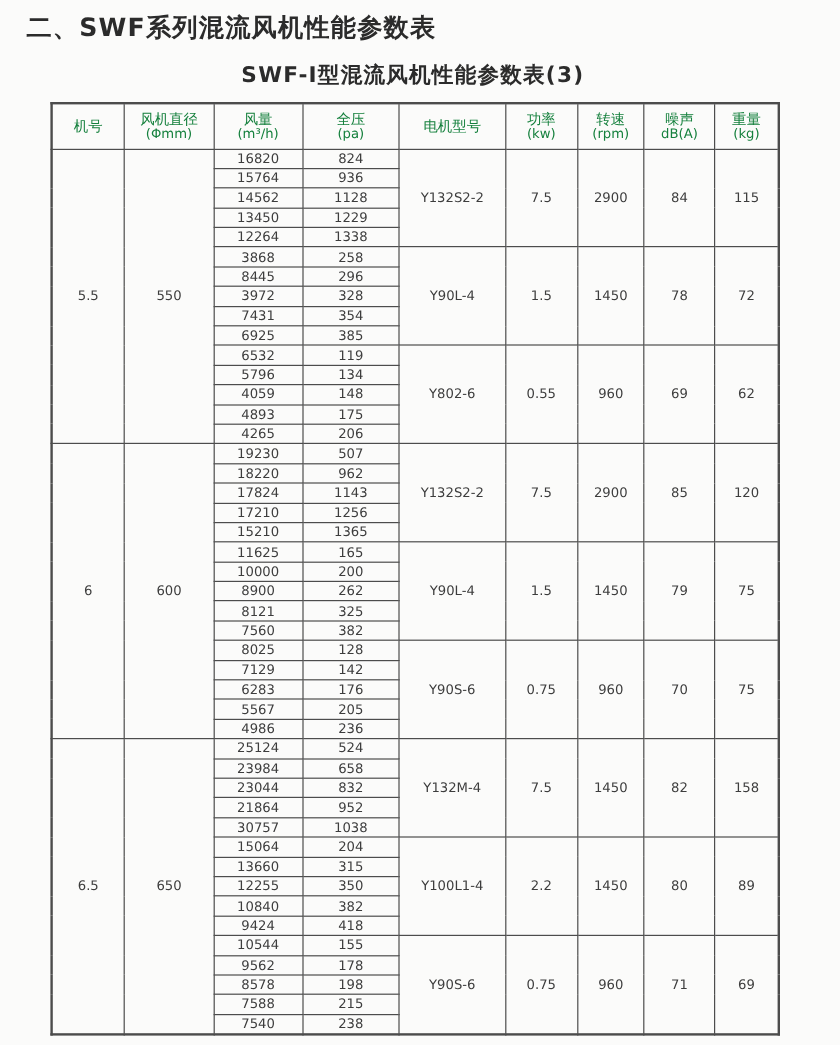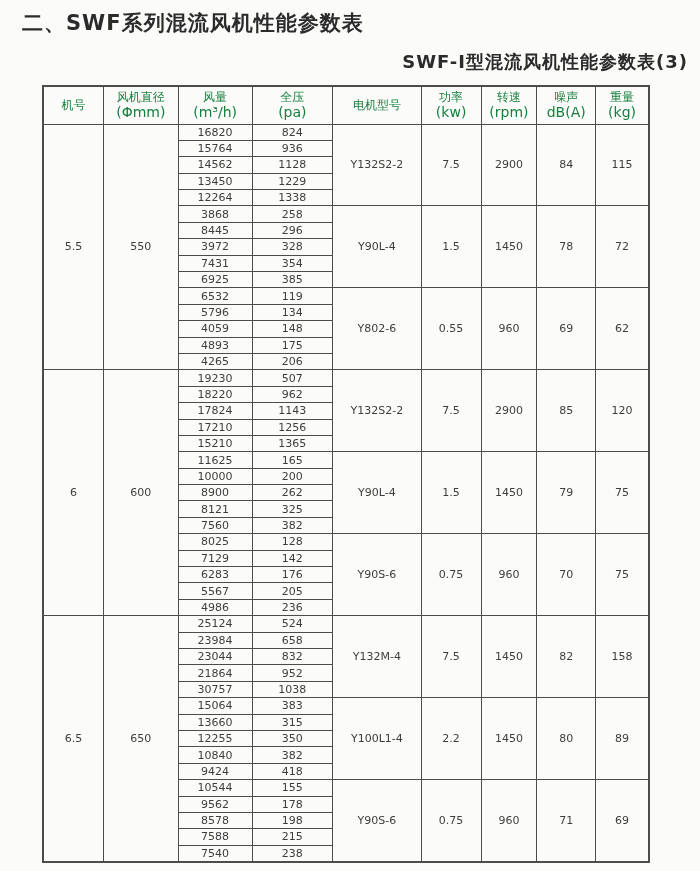--- a/index.html
+++ b/index.html
@@ -26,21 +26,21 @@
     margin: 0;
     padding: 9px 0 0 22px;
     letter-spacing: 1px;
   }
   .sub-title {
     font-size: 18px;
     font-weight: bold;
     color: #2b2b2b;
     margin: 0;
     padding: 13px 12px 0 0;
-    text-align: right;
+    text-align: center;
     letter-spacing: 1px;
   }
   table.spec-table {
     border-collapse: collapse;
     table-layout: fixed;
     width: 608px;
     margin: 11px 0 0 42px;
     border: 2px solid #4c4c4c;
   }
   .spec-table th,
@@ -54,21 +54,21 @@
   }
   .spec-table thead tr {
     height: 38px;
   }
   .spec-table th {
     font-weight: normal;
     font-size: 12px;
     color: #15803d;
   }
   .h-label { line-height: 1.2; }
-  .h-unit  { font-size: 14px; line-height: 1.1; }
+  .h-unit  { font-size: 11px; line-height: 1.1; }
   .spec-table tbody tr {
     height: 16.4px;
   }
   .spec-table tbody td {
     font-size: 11px;
     color: #3d3d3d;
   }
   .cell-fan-model, .cell-fan-diameter {
     font-size: 12px;
   }
@@ -307,21 +307,21 @@
         <tr>
           <td>21864</td>
           <td>952</td>
         </tr>
         <tr>
           <td>30757</td>
           <td>1038</td>
         </tr>
         <tr>
           <td>15064</td>
-          <td>383</td>
+          <td>204</td>
           <td rowspan="5">Y100L1-4</td>
           <td rowspan="5">2.2</td>
           <td rowspan="5">1450</td>
           <td rowspan="5">80</td>
           <td rowspan="5">89</td>
         </tr>
         <tr>
           <td>13660</td>
           <td>315</td>
         </tr>

